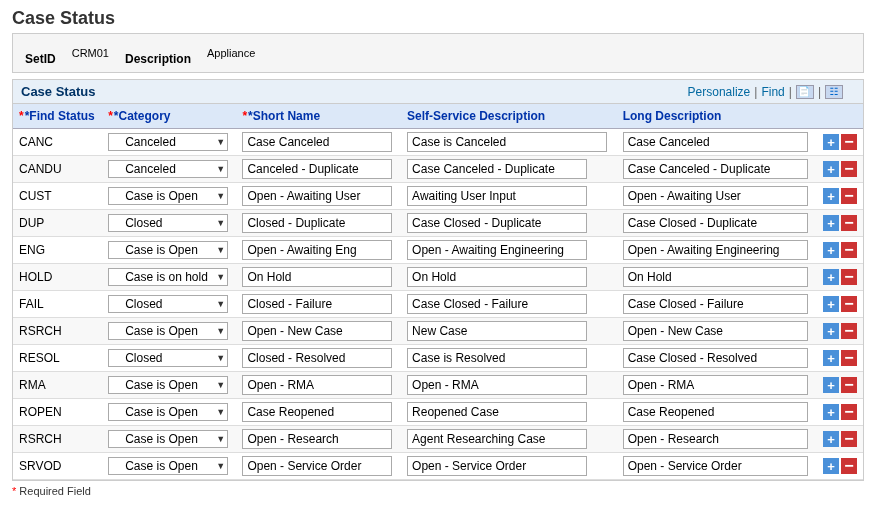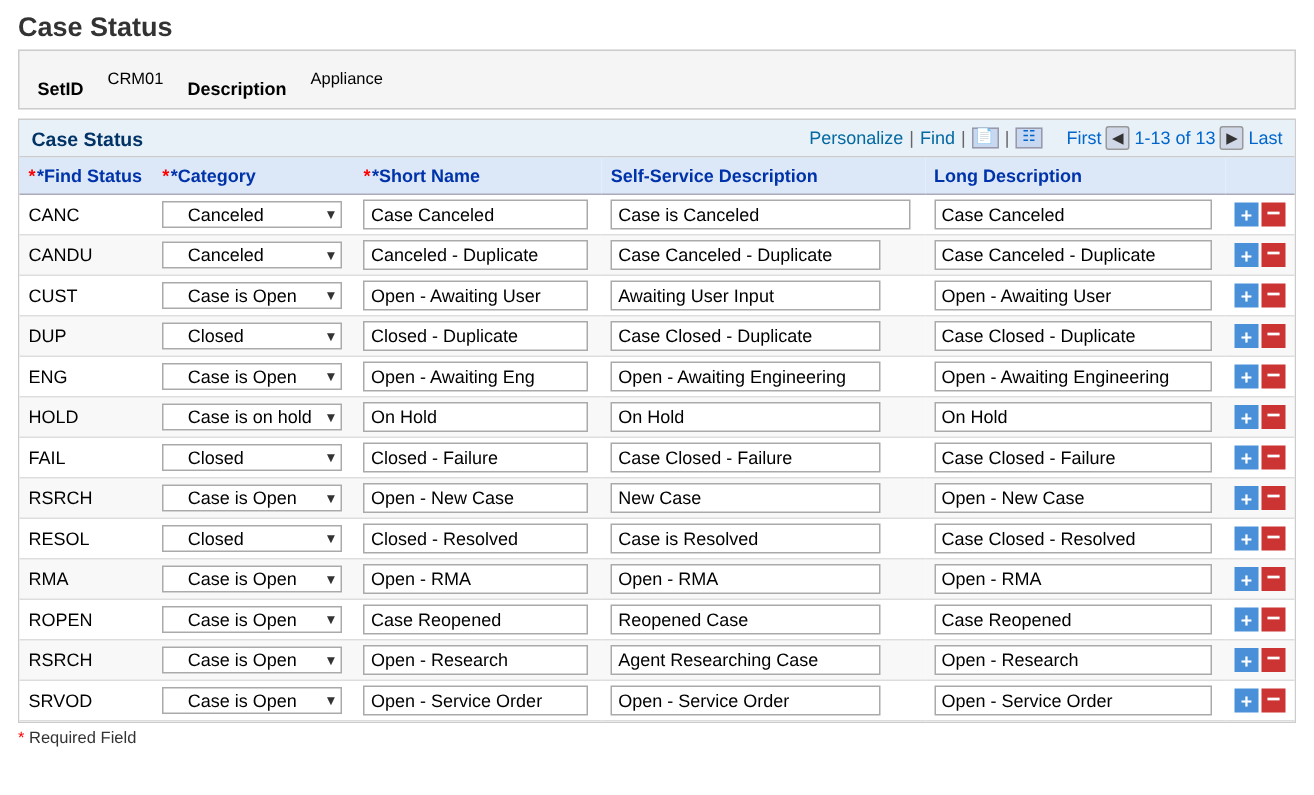--- a/index.html
+++ b/index.html
@@ -69,27 +69,20 @@
     <span class="grid-title">Case Status</span>
     <div class="toolbar">
       <a>Personalize</a>
       <span class="toolbar-sep">|</span>
       <a>Find</a>
       <span class="toolbar-sep">|</span>
       <span class="toolbar-icon" title="Export">📄</span>
       <span class="toolbar-sep">|</span>
       <span class="toolbar-icon" title="View">☷</span>
       <span class="toolbar-sep" style="margin-left:8px;"></span>
-      <div class="pagination">
-        <span style="cursor:pointer; color:#0066cc;">First</span>
-        <span class="nav-btn">◀</span>
-        <span>1-13 of 13</span>
-        <span class="nav-btn">▶</span>
-        <span style="cursor:pointer; color:#0066cc;">Last</span>
-      </div>
     </div>
   </div>
 
   <table>
     <thead>
       <tr>
         <th class="required">*Find Status</th>
         <th class="required">*Category</th>
         <th class="required">*Short Name</th>
         <th>Self-Service Description</th>

